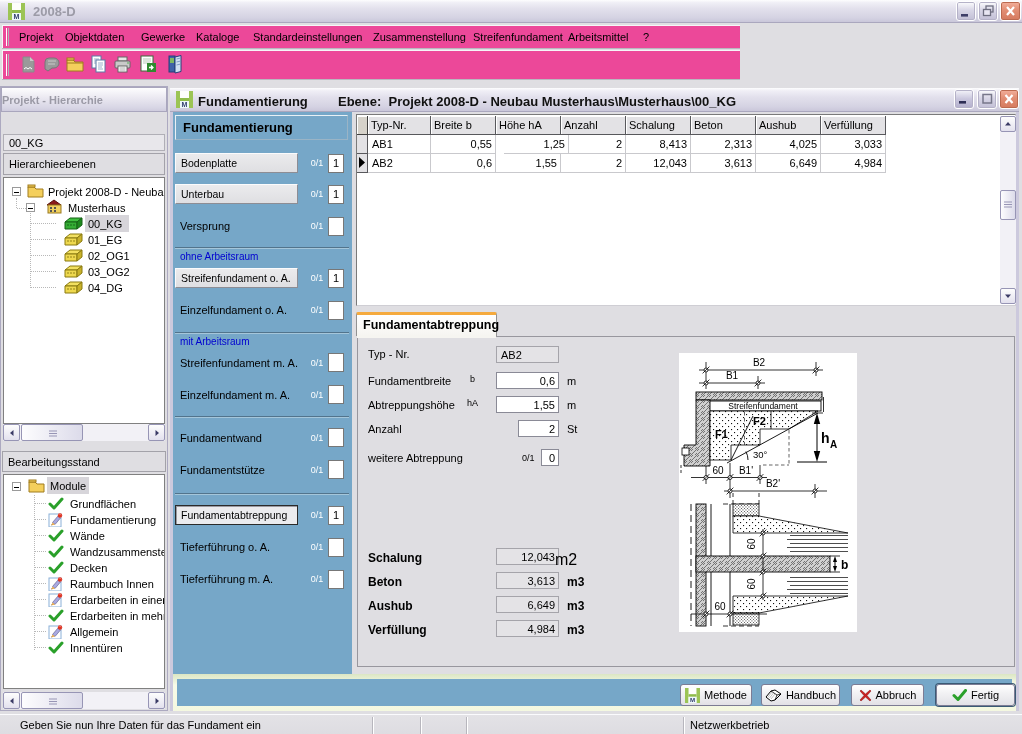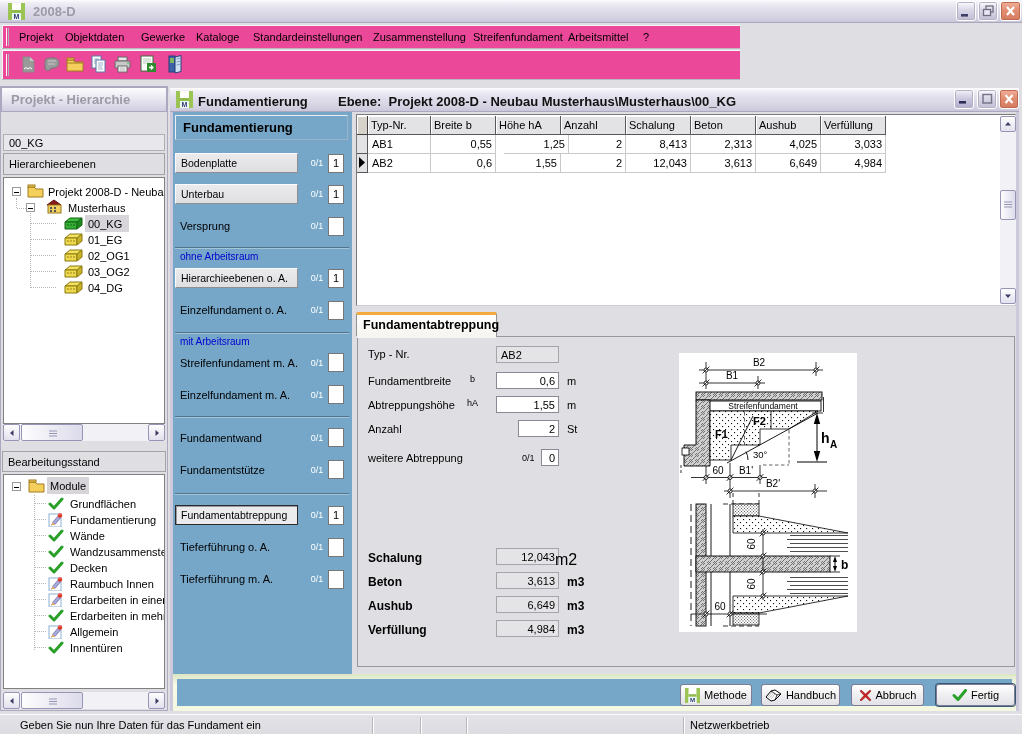--- a/index.html
+++ b/index.html
@@ -13,21 +13,21 @@
  border-bottom:1px solid #aaa7be}
 .capbtn{position:absolute;top:3px;width:21px;height:18px;border-radius:3px;border:1px solid #fff;
  background:linear-gradient(#fdfdfe,#d8d6e6 45%,#c2bfd6);box-shadow:inset 0 0 0 1px #b5b2c8}
 .capbtn.close{background:linear-gradient(#f2b09c,#e28e74 45%,#d57a5e);box-shadow:inset 0 0 0 1px #bc6a50}
 
 .band{position:absolute;background:#ec4899;border-bottom:1px solid #b9b8c0;box-shadow:inset 1px 1px 0 #f6f6f8}
 .grip{position:absolute;width:3px;border-left:1px solid #fff;border-right:1px solid #b3b2ba}
 .menuitem{position:absolute;top:0;height:100%;display:flex;align-items:center;font-size:11px;color:#000}
 
 .pheader{position:absolute;background:linear-gradient(#fdfdfe,#eceaf2 40%,#d8d6e5 85%,#cfccde);border:1px solid #a9a6bd;
- font-weight:bold;font-size:13px;color:#9b9aa6;display:flex;align-items:center;padding-left:9px}
+ font-weight:bold;font-size:11px;color:#9b9aa6;display:flex;align-items:center;}
 .bar{position:absolute;background:#dfdee2;border:1px solid #a3a2a9;display:flex;align-items:center;padding-left:5px;font-size:11px}
 .treebox{position:absolute;background:#fff;border:1px solid #808080}
 
 .blue{background:#76a7c8}
 .sbtn{position:absolute;left:2px;width:123px;height:20px;background:linear-gradient(#ebebed,#dfdfe2);
  border:1px solid;border-color:#fbfbfc #8d8d94 #8d8d94 #fbfbfc;
  font-size:10.5px;display:flex;align-items:center;padding-left:5px;color:#000;white-space:nowrap;overflow:hidden}
 .slabel{position:absolute;left:7px;font-size:11px;color:#000}
 .szero{position:absolute;left:133px;width:22px;font-size:9px;color:#fff;text-align:center}
 .sbox{position:absolute;left:155px;width:16px;height:19px;background:#fff;border:1px solid #777;
@@ -371,21 +371,21 @@
         <path d="M5.5 5 L12.5 13 M12.5 5 L5.5 13" stroke="#ffffff" stroke-width="2.2"></path>
       </svg>
 </div>
 <div class="blue abs" style="left:173px;top:112px;width:179px;height:562px">
   <div class="abs" style="left:2px;top:3px;width:173px;height:25px;border:1px solid #e8f0f5;border-right-color:#9ab4c6;border-bottom-color:#9ab4c6;font-weight:bold;font-size:13px;line-height:23px;padding-left:7px">Fundamentierung</div>
   <div class="sbtn" style="left:2px;top:41px">Bodenplatte</div>
   <div class="sbtn" style="left:2px;top:72px">Unterbau</div>
   <div class="slabel" style="top:108px">Versprung</div>
   <div class="ssep" style="top:135px"></div>
   <div class="slabel" style="top:139px;color:#0000d0;font-size:10px">ohne Arbeitsraum</div>
-  <div class="sbtn" style="left:2px;top:156px">Hierarchieebenen o. A.</div>
+  <div class="sbtn" style="left:2px;top:156px">Streifenfundament o. A.</div>
   <div class="slabel" style="top:192px">Einzelfundament o. A.</div>
   <div class="ssep" style="top:220px"></div>
   <div class="slabel" style="top:224px;color:#0000d0;font-size:10px">mit Arbeitsraum</div>
   <div class="slabel" style="top:245px">Streifenfundament m. A.</div>
   <div class="slabel" style="top:277px">Einzelfundament m. A.</div>
   <div class="ssep" style="top:304px"></div>
   <div class="slabel" style="top:320px">Fundamentwand</div>
   <div class="slabel" style="top:352px">Fundamentstütze</div>
   <div class="ssep" style="top:381px"></div>
   <div class="sbtn" style="left:2px;top:393px;background:#ebebee;border:1px solid #2a2a2a;box-shadow:inset 1px 1px 0 #9a9aa2">Fundamentabtreppung</div>

